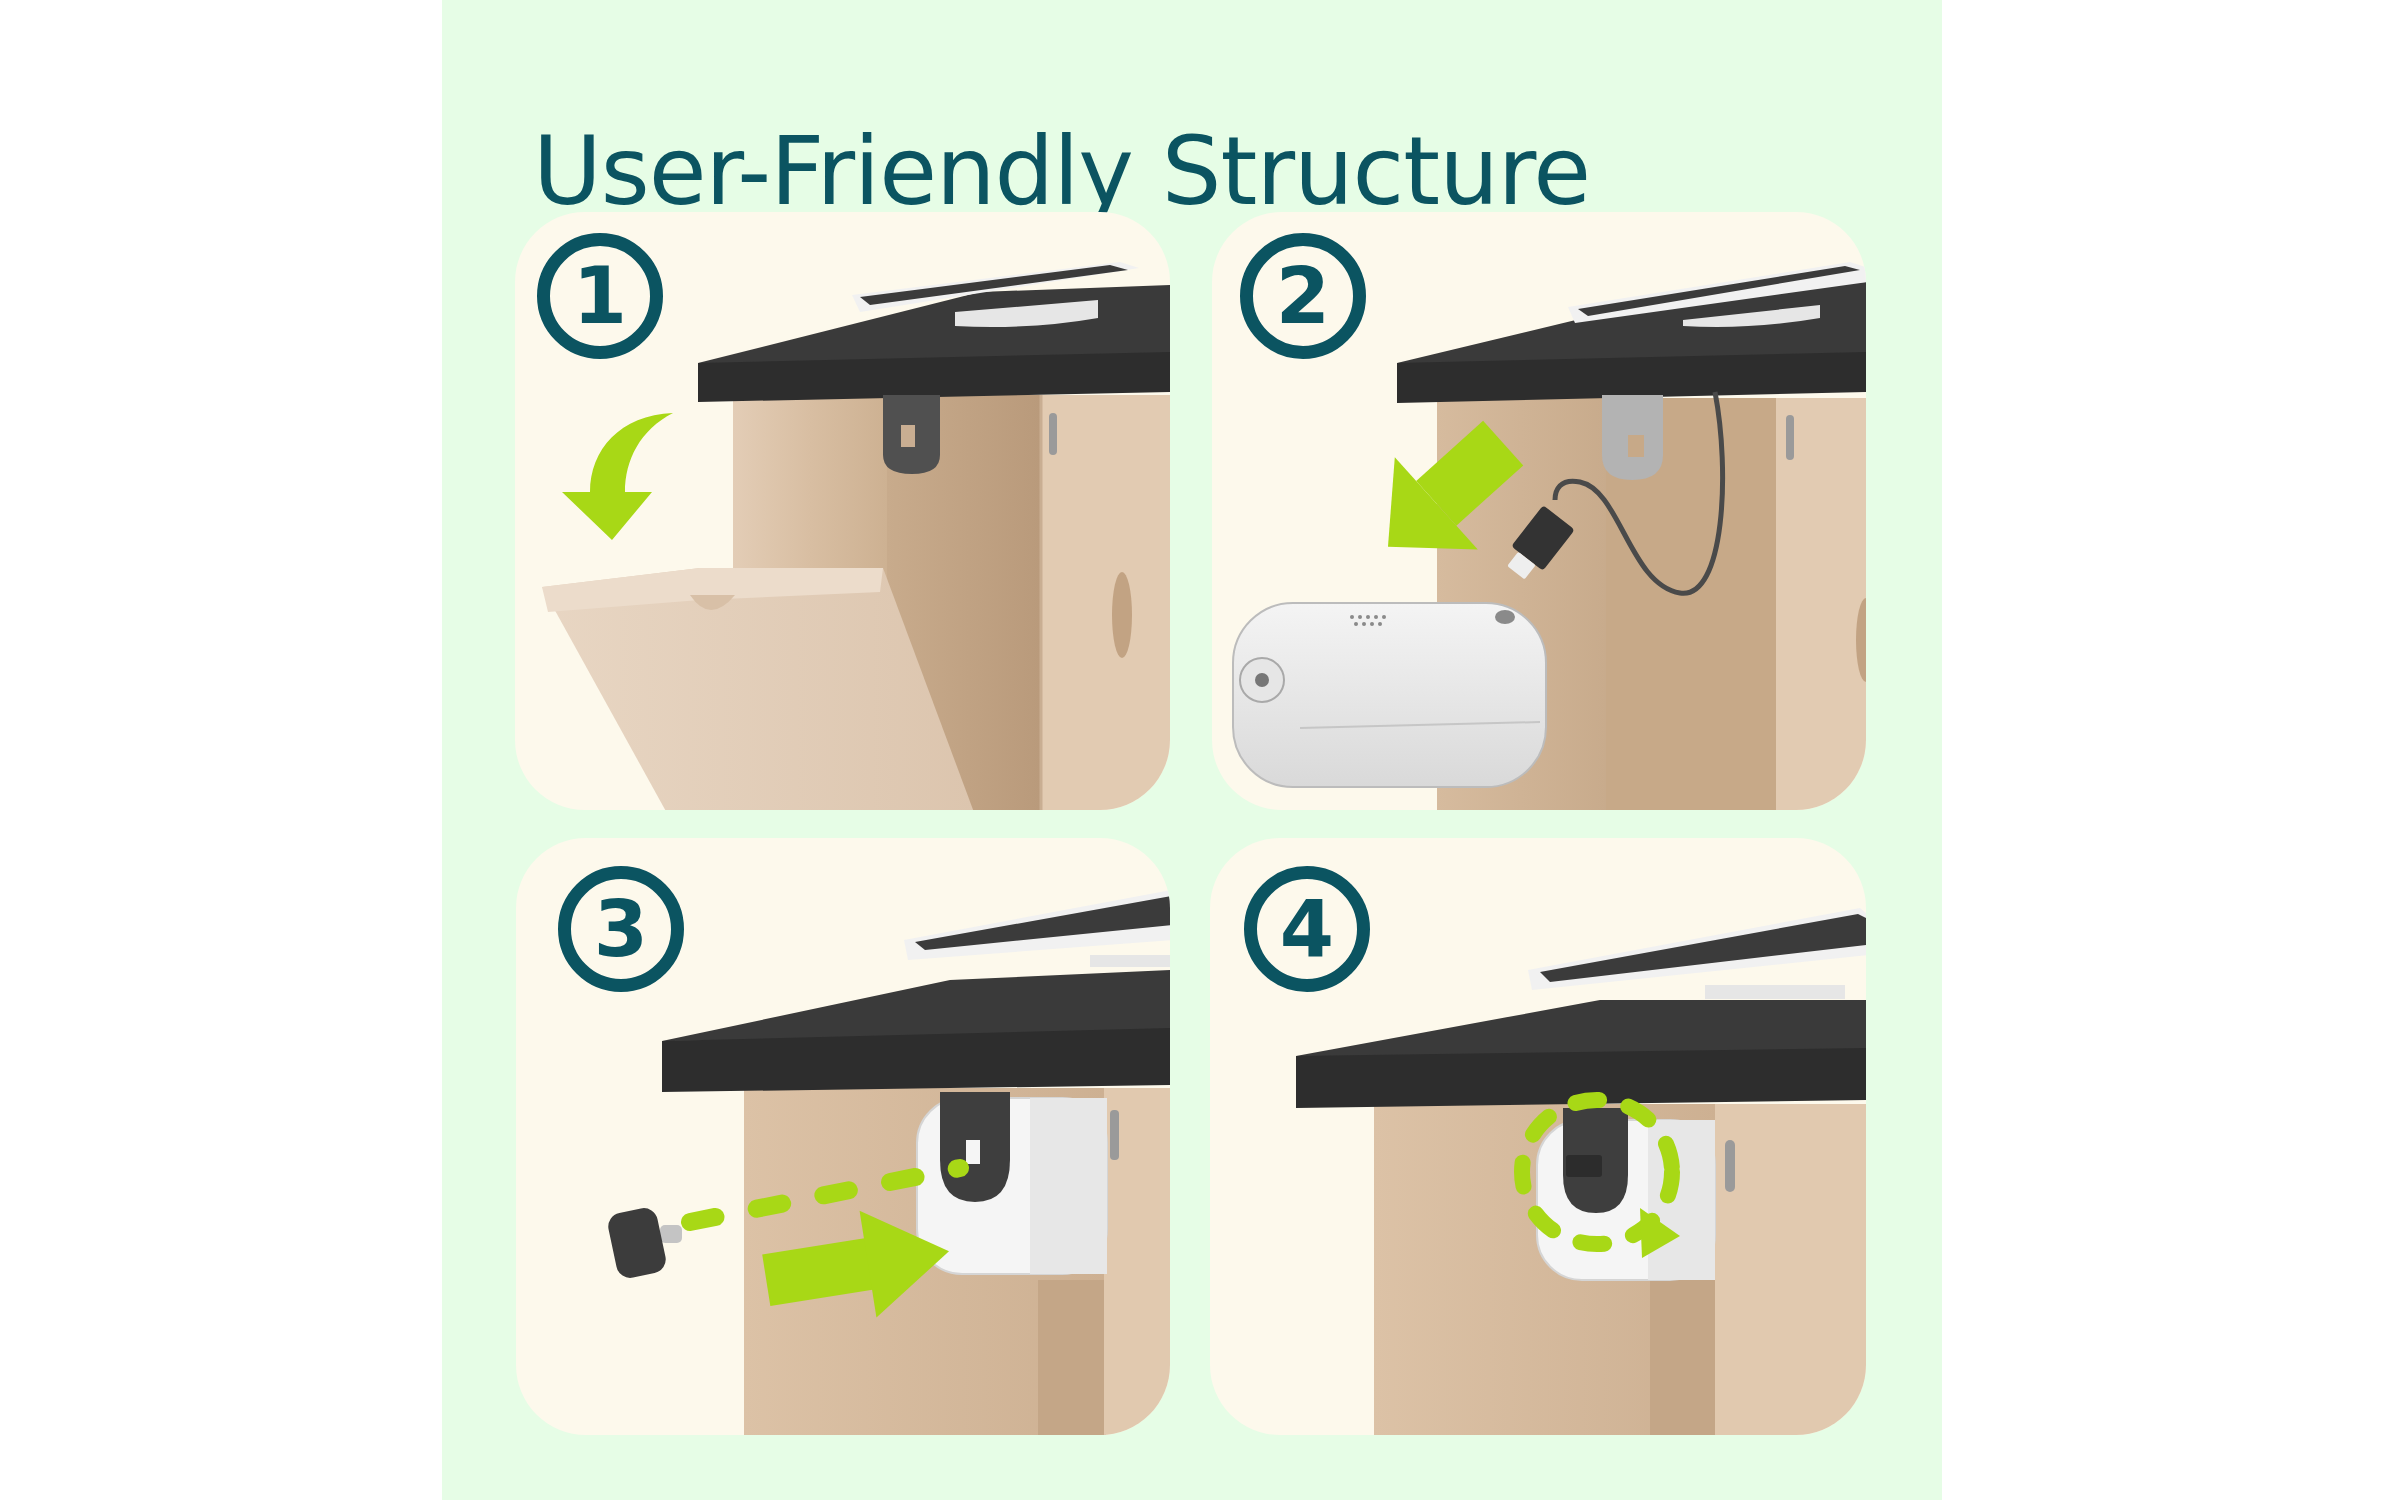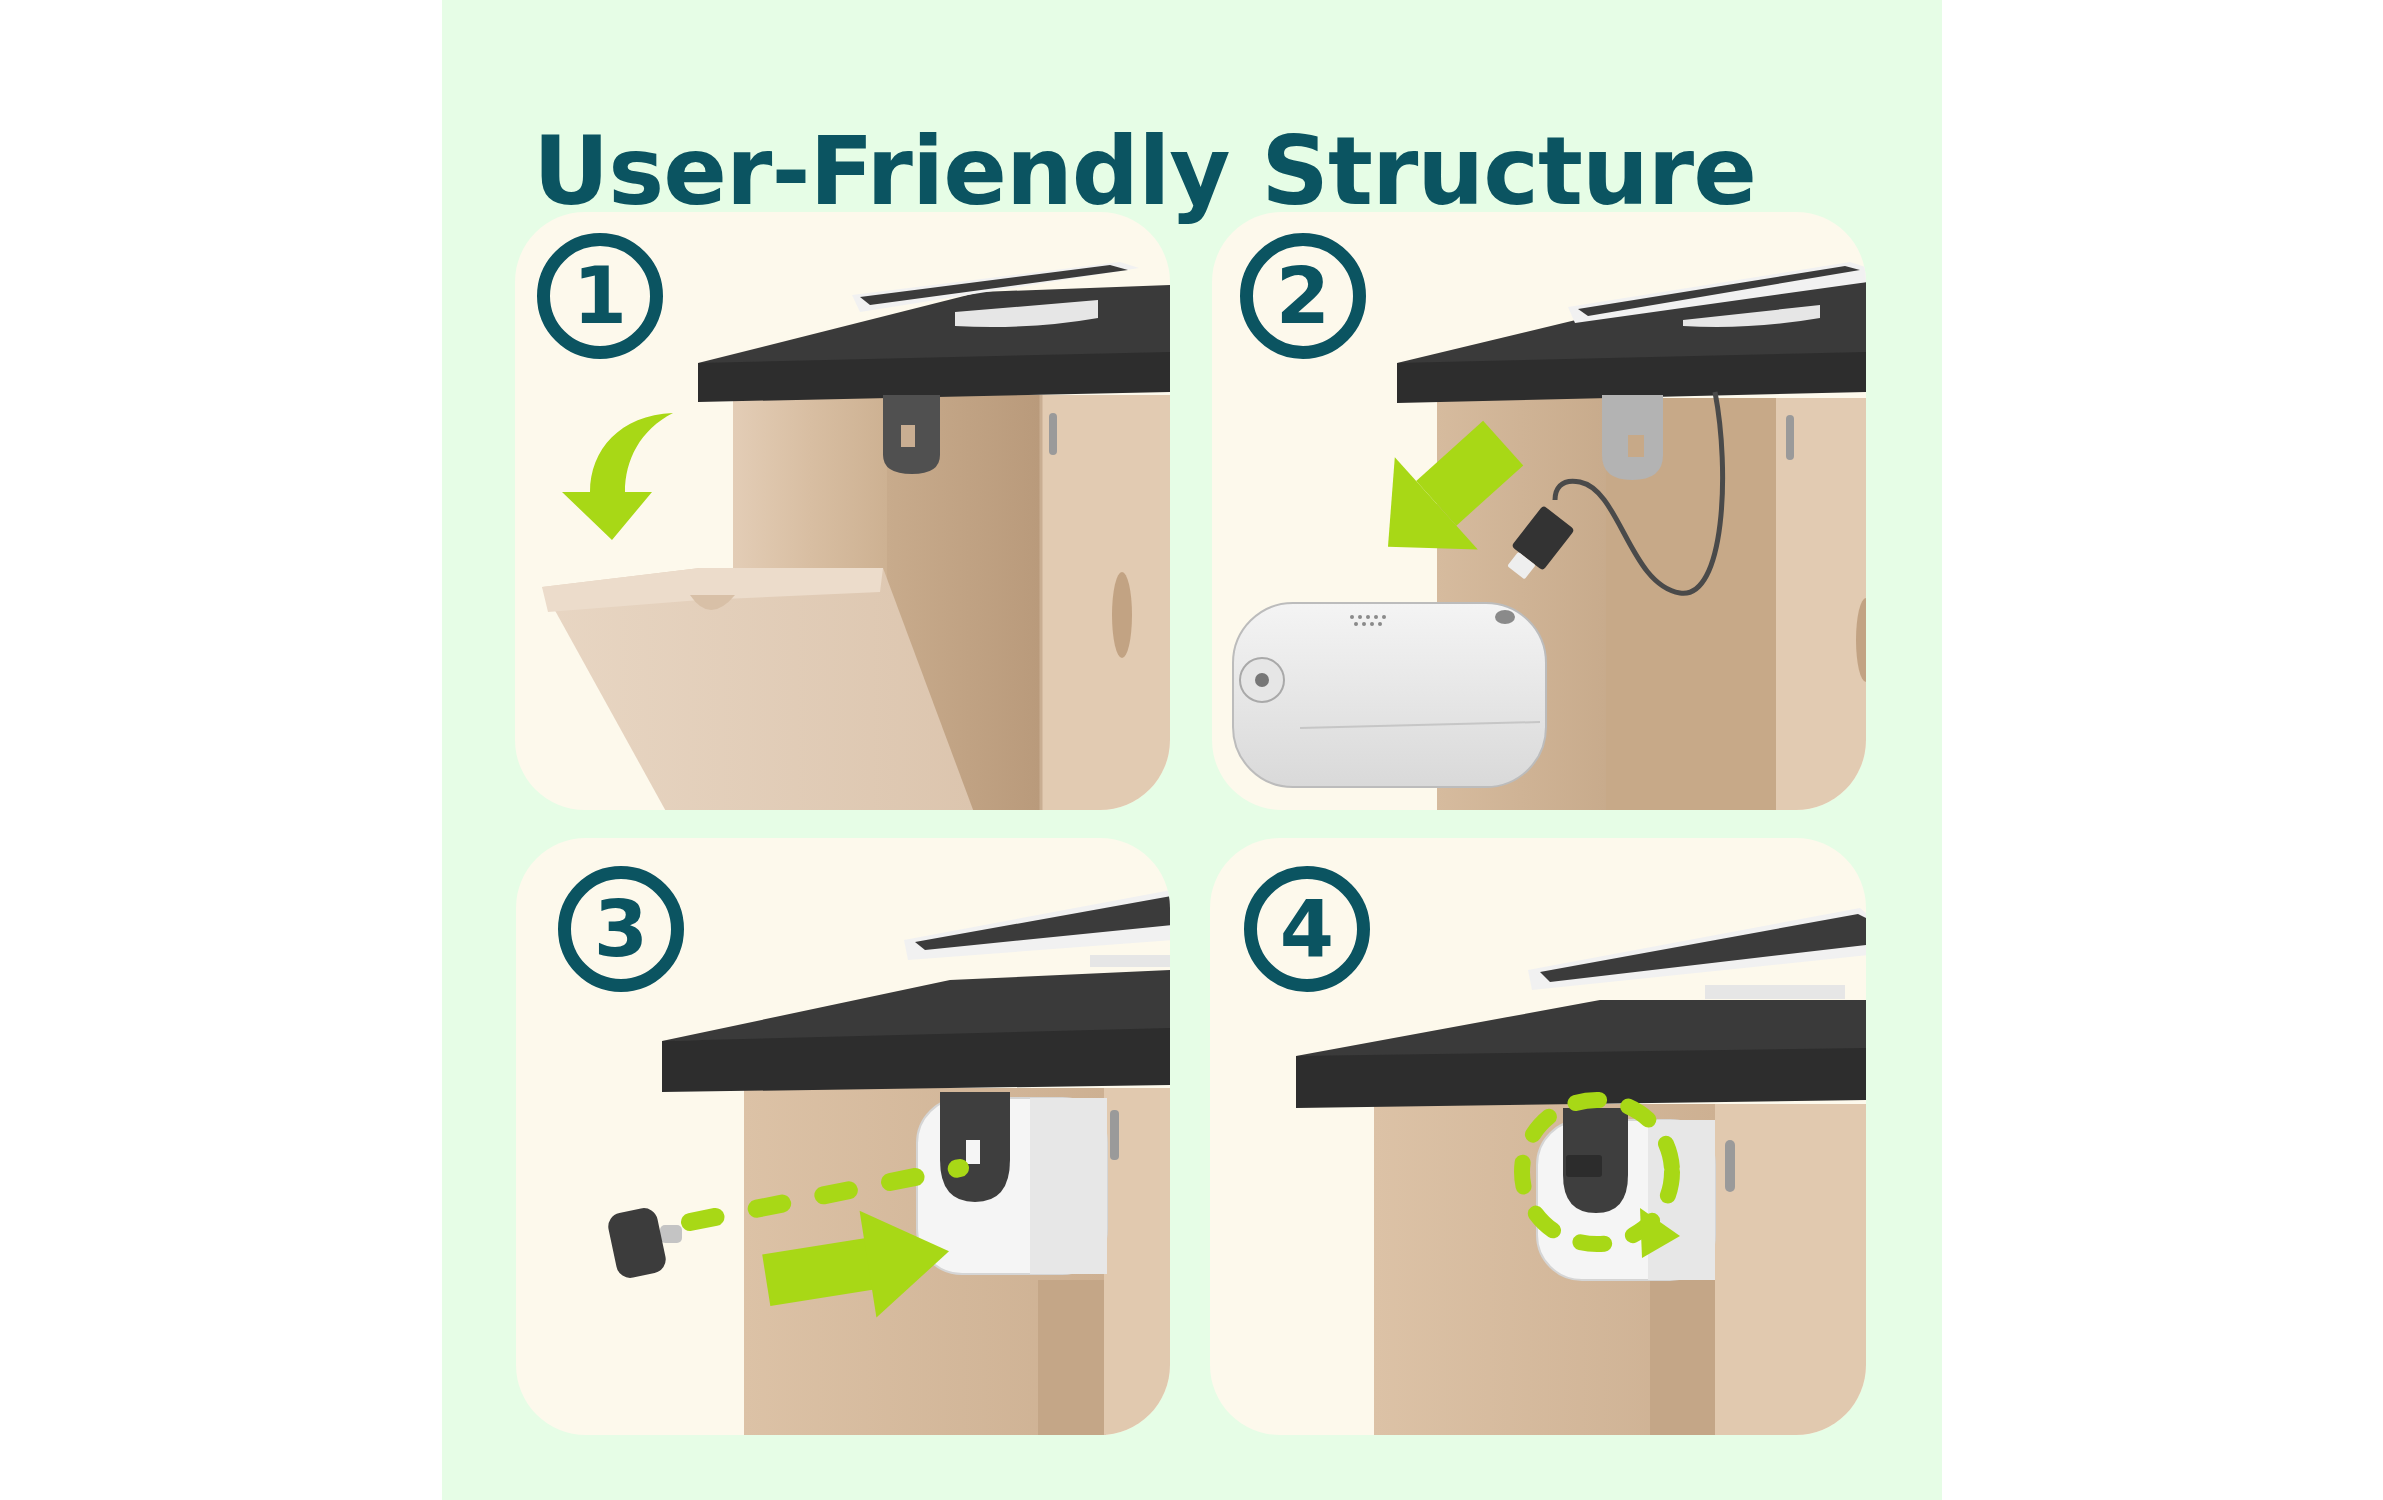--- a/index.html
+++ b/index.html
@@ -8,21 +8,21 @@
     background: #ffffff;
     font-family: "DejaVu Sans", "Liberation Sans", sans-serif;
   }
   .panel {
     position: absolute; left: 442px; top: 0; width: 1500px; height: 1500px;
     background: #e6fde6;
   }
   .title {
     position: absolute; left: 533px; top: 62px;
     font-family: "DejaVu Sans", sans-serif;
-    font-weight: bold; font-size: 94px; letter-spacing: -1px;
+    font-weight: normal; font-size: 94px; letter-spacing: -1px;
     color: #0b5461; white-space: nowrap; line-height: 1;
   }
   .card {
     position: absolute; background: #fdf9ec; border-radius: 70px; overflow: hidden;
   }
   .card svg.art { position: absolute; left: 0; top: 0; }
   .badge {
     position: absolute; width: 100px; height: 100px;
     border: 13px solid #0b5461; border-radius: 50%;
     display: flex; align-items: center; justify-content: center;

